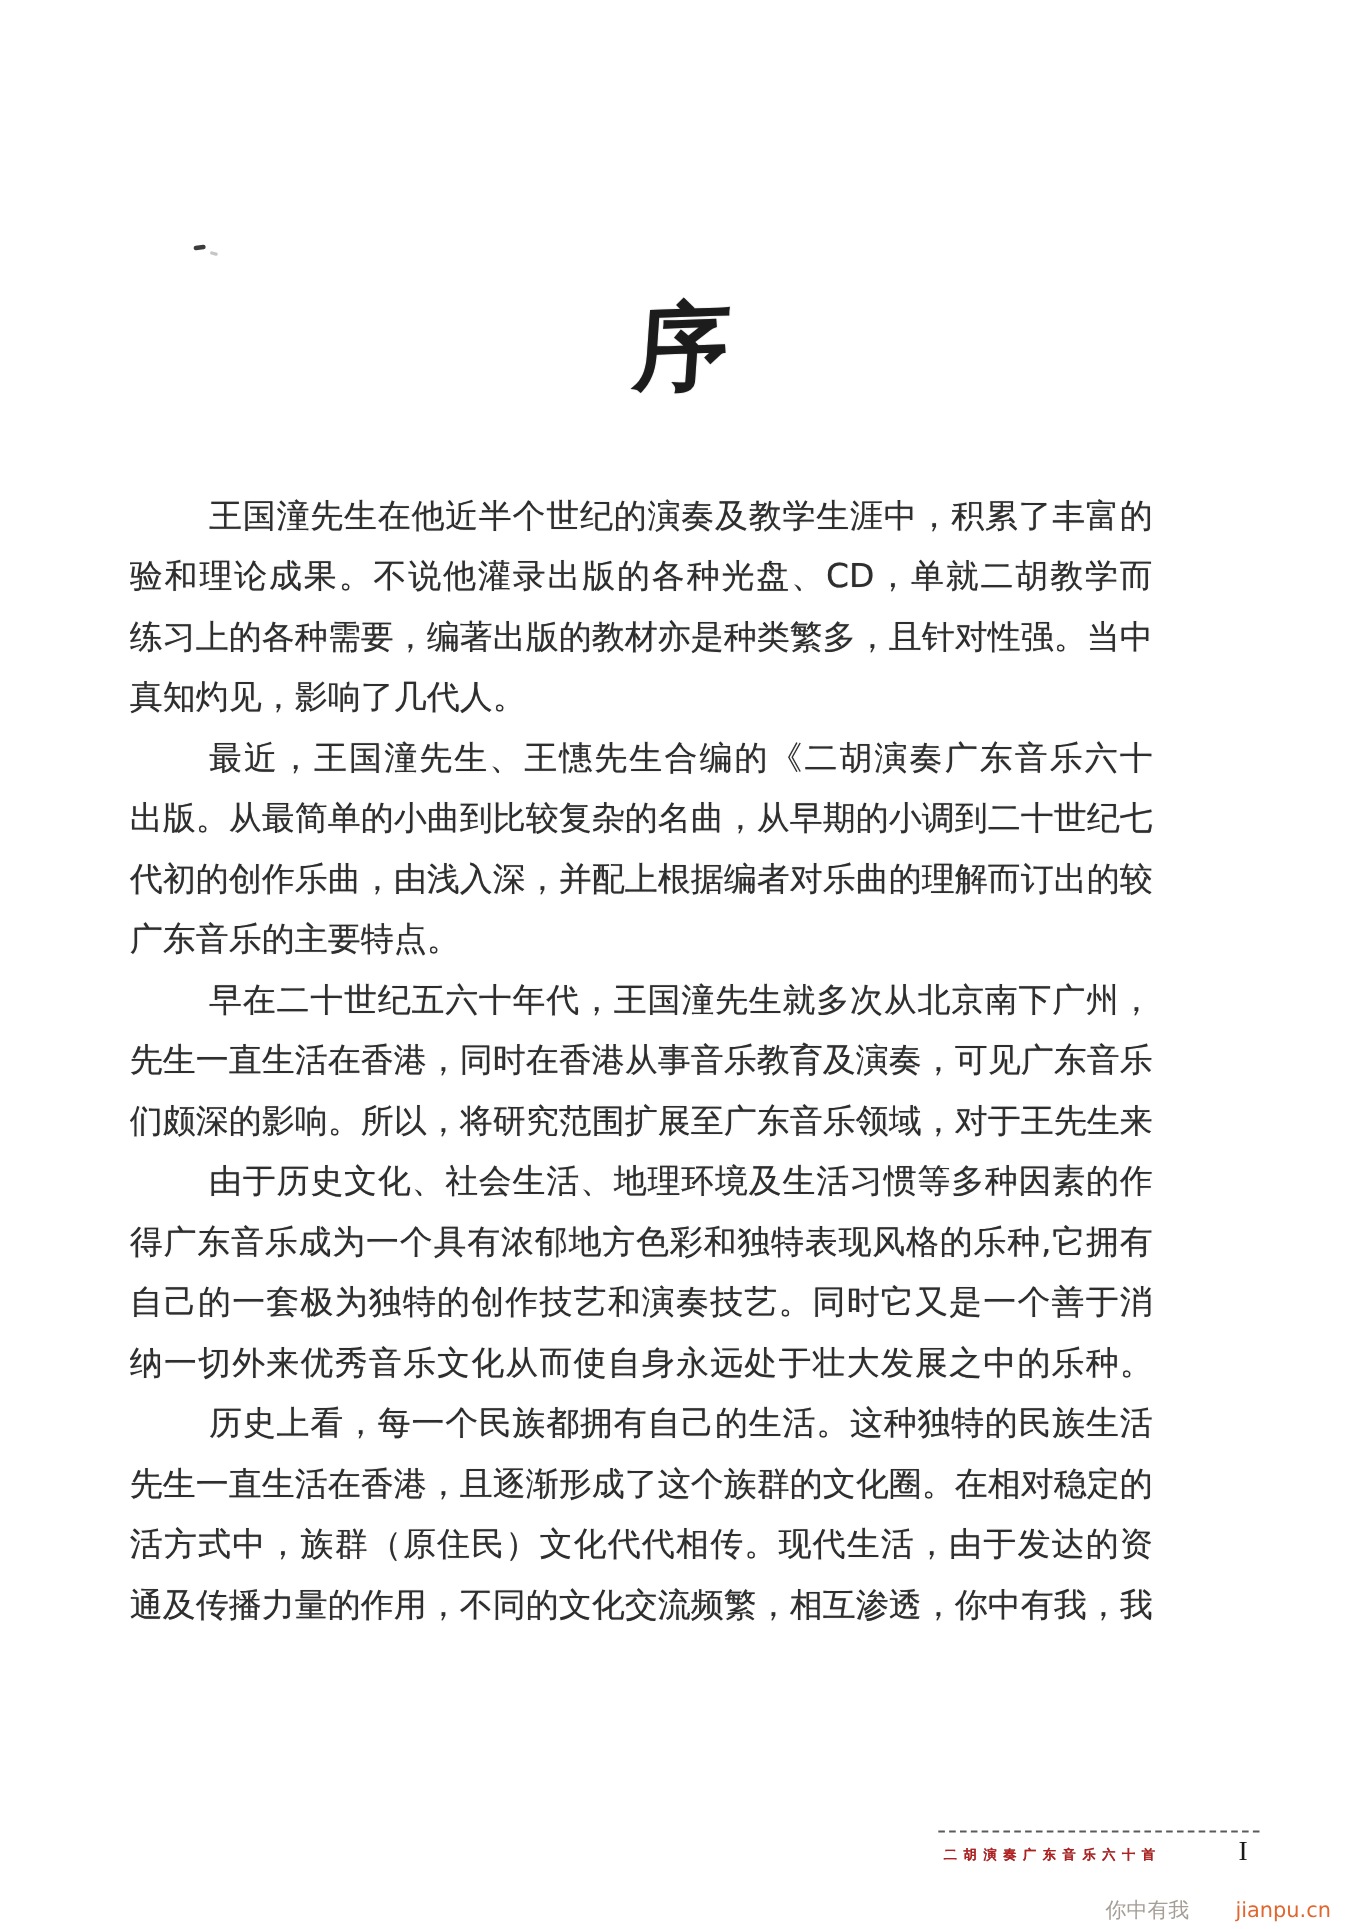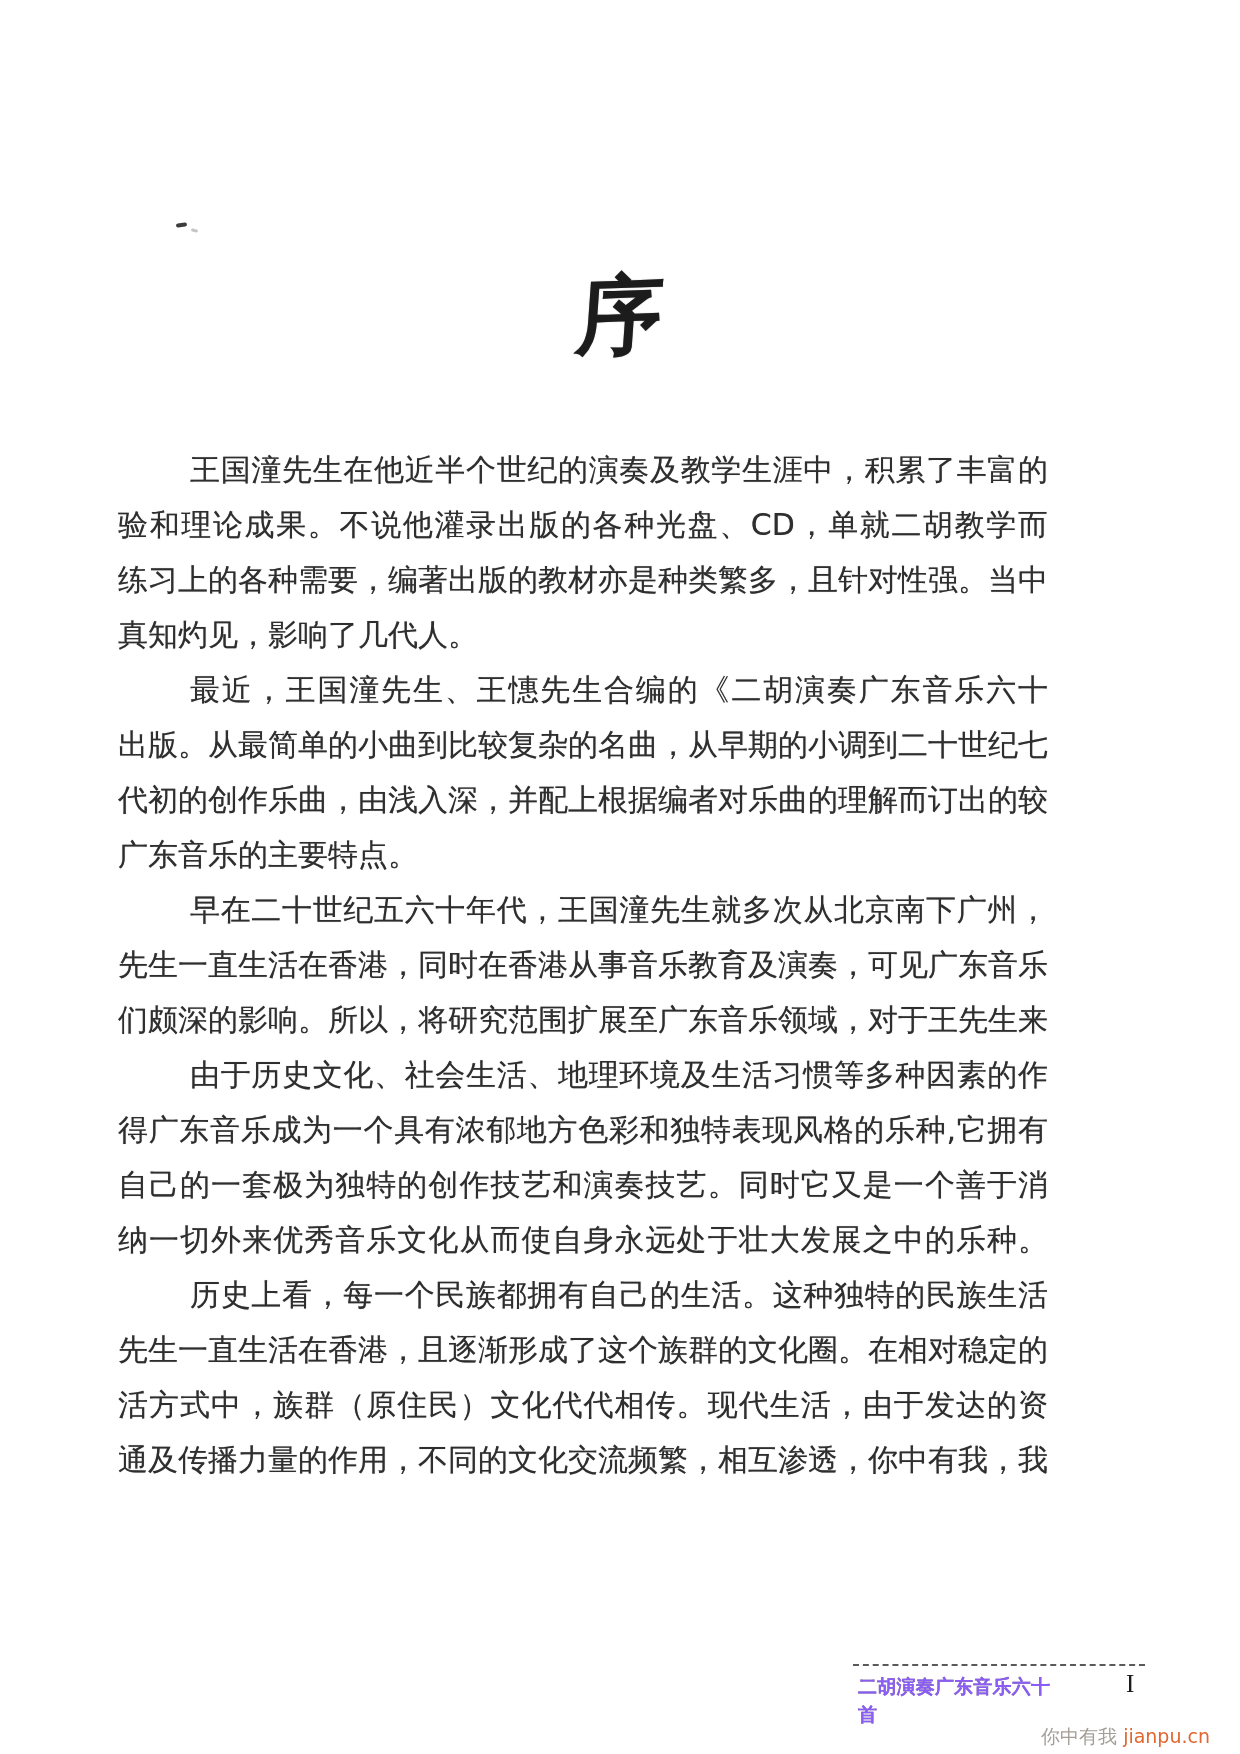--- a/index.html
+++ b/index.html
@@ -57,23 +57,23 @@
     height: 0;
     border-top: 2px dashed #5a5a5a;
   }
   .footer-title {
     position: absolute;
     left: 858px;
     top: 1672px;
     width: 192px;
     height: 28px;
     line-height: 28px;
-    font-size: 19px;
+    font-size: 12px;
     font-weight: bold;
-    color: #8b5cf6;
+    color: #b91c1c;
     text-align: justify;
     text-align-last: justify;
     text-justify: inter-character;
     text-shadow: 0 0 0.6px rgba(30,30,30,.6);
   }
   .page-num {
     position: absolute;
     left: 1126px;
     top: 1670px;
     font-family: "Liberation Serif", serif;
@@ -82,21 +82,21 @@
   }
   
   .watermark {
     position: absolute;
     right: 30px;
     top: 1724px;
     font-size: 19px;
     white-space: nowrap;
   }
   .watermark .site-name { color: #a59e97; }
-  .watermark .site-url  { color: #e0672f; text-decoration: none; }
+  .watermark .site-url  { color: #e0672f; text-decoration: none; margin-left: 36px; }
   
   .speck-1 {
     position: absolute; left: 176px; top: 223px;
     width: 11px; height: 4px; background: #3c3c3c;
     transform: rotate(-8deg); border-radius: 2px;
   }
   .speck-2 {
     position: absolute; left: 191px; top: 229px;
     width: 7px; height: 3px; background: #c6c6c6;
     transform: rotate(14deg); border-radius: 2px;

